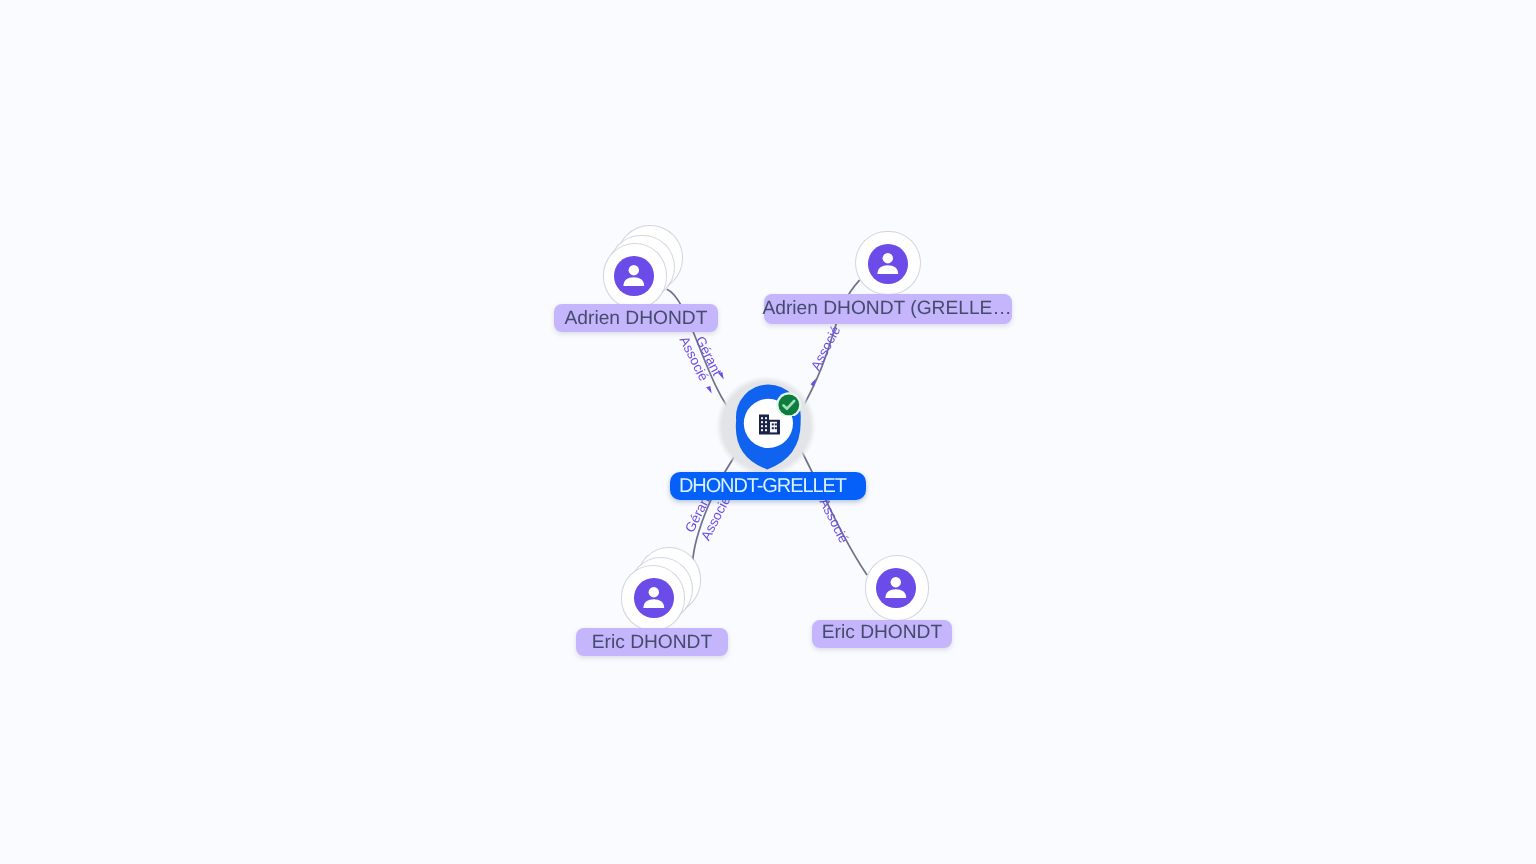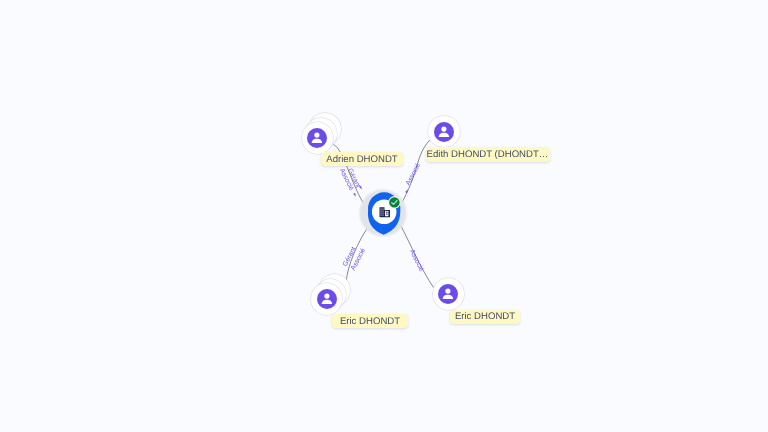--- a/index.html
+++ b/index.html
@@ -6,24 +6,24 @@
   body{width:768px;height:432px;background:#fafbfe;
        font-family:"Liberation Sans","DejaVu Sans",sans-serif;overflow:hidden;position:relative;
        -webkit-font-smoothing:antialiased;text-rendering:geometricPrecision;}
   #stage{position:absolute;left:0;top:0;width:768px;height:432px;}
   .lyr{position:absolute;left:0;top:0;width:768px;height:432px;}
   .halo{position:absolute;border-radius:50%;
         background:radial-gradient(circle closest-side,#e3e4e7 0%,#e3e4e7 88%,rgba(227,228,231,0) 100%);}
   .disc{position:absolute;border-radius:50%;background:#ffffff;
         box-shadow:0 0 0 .5px rgba(186,189,205,.62);}
   .pcircle{position:absolute;border-radius:50%;background:#6c4ce8;}
-  .nlabel{position:absolute;transform:translateZ(0);background:#fef9c3;border-radius:4px;
+  .nlabel{position:absolute;transform:translateZ(0);background:#c4b5fd;border-radius:4px;
           box-shadow:0 1px 2.5px rgba(80,85,120,.18);
           color:#454b6b;white-space:nowrap;display:flex;align-items:center;justify-content:center;
-          font-size:9.6px;margin-left:44px;}
+          font-size:9.6px;}
   .clabel{position:absolute;background:#0560fa;border-radius:5px;color:#d9f2ff;white-space:nowrap;
           display:flex;align-items:center;font-size:10.0px;letter-spacing:-0.55px;padding-left:4.4px;box-sizing:border-box;
           box-shadow:0 1px 2.5px rgba(20,60,140,.30);}
   svg{display:block;}
   .elabel{position:absolute;color:#6c4ce8;font-size:6.8px;white-space:nowrap;
           transform-origin:0 50%;}
 </style>
 </head>
 <body>
 
@@ -73,21 +73,21 @@
       <div class="nlabel" style="left: 277px; top: 152.1px; width: 82px; height: 14.4px;">Adrien DHONDT</div>
       <div style="position: absolute; left: 0px; top: 0px;">
         <div class="disc" style="left:428.2px;top:115.89999999999999px;width:31.6px;height:31.6px;"></div>
         <div class="pcircle" style="left:434.1px;top:121.79999999999998px;width:19.8px;height:19.8px;background:#6c4ce8;">
           <svg viewBox="0 0 24 24" width="100%" height="100%">
             <circle cx="12" cy="8.6" r="3.15" fill="#fff"></circle>
             <path d="M5.7,18.2 C5.7,14.55 8.5,12.9 12,12.9 C15.5,12.9 18.3,14.55 18.3,18.2 Z" fill="#fff"></path>
           </svg>
         </div>
       </div>
-      <div class="nlabel" style="left: 381.5px; top: 147.3px; width: 124px; height: 14.4px;">Edith DHONDT (DHONDT…</div>
+      <div class="nlabel" style="left: 381.5px; top: 147.3px; width: 124px; height: 14.4px;">Adrien DHONDT (GRELLE…</div>
       <div style="position: absolute; left: 0px; top: 0px;">
         <div class="disc" style="left:318.5px;top:274.4px;width:31.6px;height:31.6px;"></div>
         <div class="disc" style="left:314.7px;top:278.8px;width:31.6px;height:31.6px;"></div>
         <div class="disc" style="left:310.9px;top:283.2px;width:31.6px;height:31.6px;"></div>
         <div class="pcircle" style="left:316.8px;top:289.1px;width:19.8px;height:19.8px;background:#6c4ce8;">
           <svg viewBox="0 0 24 24" width="100%" height="100%">
             <circle cx="12" cy="8.6" r="3.15" fill="#fff"></circle>
             <path d="M5.7,18.2 C5.7,14.55 8.5,12.9 12,12.9 C15.5,12.9 18.3,14.55 18.3,18.2 Z" fill="#fff"></path>
           </svg>
         </div>
@@ -131,14 +131,15 @@
           </g>
         </svg>
       </div>
       <div style="position: absolute; left: 387.8px; top: 195.6px; width: 12.8px; height: 12.8px;">
         <svg viewBox="0 0 12.8 12.8" width="12.8" height="12.8">
           <circle cx="6.4" cy="6.4" r="6.3" fill="#e4f7ec"></circle>
           <circle cx="6.4" cy="6.4" r="5.2" fill="#0e7c3c"></circle>
           <path d="M3.75,6.7 L5.5,8.35 L9.1,4.45" fill="none" stroke="#9ce2bb" stroke-width="1.35" stroke-linecap="round" stroke-linejoin="round"></path>
         </svg>
       </div>
+      <div class="clabel" style="left: 335.1px; top: 236.1px; width: 97.8px; height: 14.1px;">DHONDT-GRELLET</div>
     </div>
 </div>
 
 </body></html>

